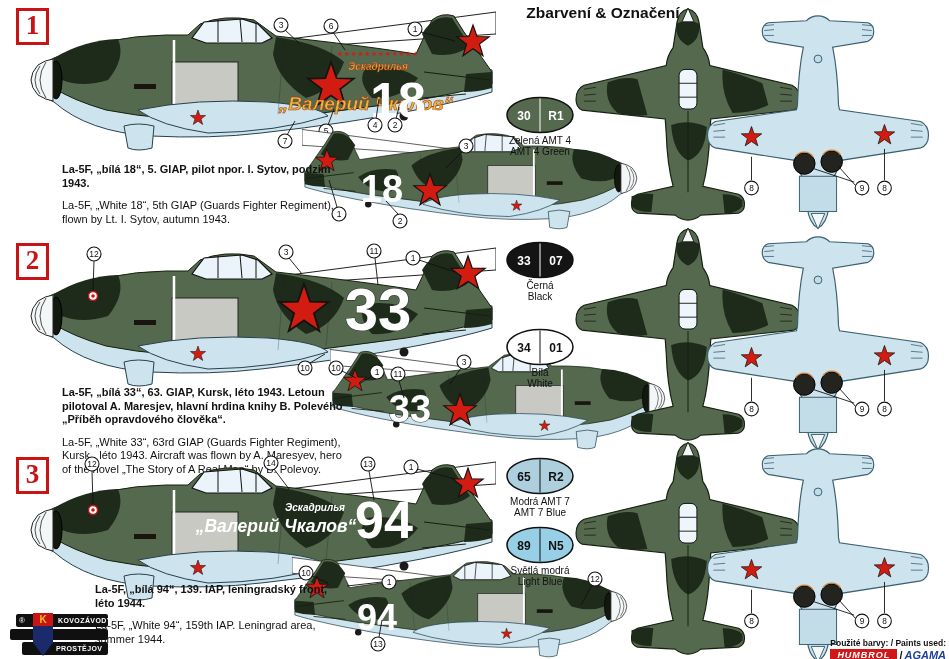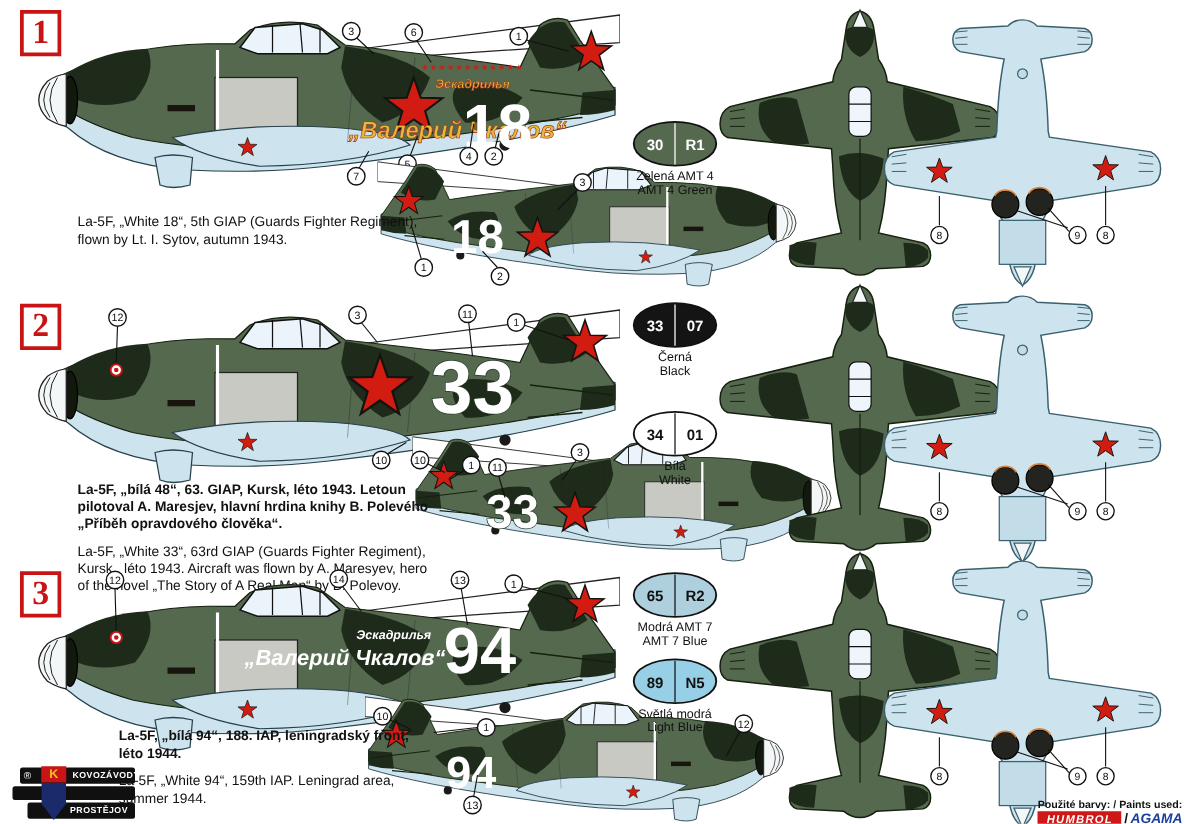--- a/index.html
+++ b/index.html
@@ -30,21 +30,21 @@
   .insc-gold{fill:#e7b83a;stroke:#a23318;stroke-width:0.5;font-style:italic;font-weight:bold}
   .insc-white{fill:#fff;font-style:italic;font-weight:bold}
   .marks{fill:#d21c12;letter-spacing:1px}
   .kpbar{position:absolute;background:#101010;border-radius:2px}
   .kptxt{position:absolute;color:#fff;font-weight:bold;font-size:7px;letter-spacing:.4px}
   .kpreg{position:absolute;color:#fff;font-size:8px}
   .shield-red{position:absolute;background:#c81414;color:#f2c21e;font-weight:bold;
               font-size:10px;text-align:center;line-height:13px}
   .shield-blue{position:absolute;background:#1a2a6a;
                clip-path:polygon(0 0,100% 0,100% 55%,50% 100%,0 55%)}
-  .paints-label{font-weight:bold;font-size:8.5px;text-align:center;white-space:nowrap}
+  .paints-label{font-weight:bold;font-size:8.5px;text-align:right;white-space:nowrap}
   .brands{display:flex;align-items:center;justify-content:flex-end;margin-top:1px}
   .humbrol{background:#d01818;color:#fff;font-style:italic;font-weight:bold;
            font-size:9px;padding:1px 7px;letter-spacing:1px}
   .sep{font-weight:bold;font-size:11px;margin:0 2px}
   .agama{color:#1b3fa0;font-style:italic;font-weight:bold;font-size:11px}
 </style>
 </head>
 <body>
 
 <svg width="0" height="0" class="abs" aria-hidden="true">
@@ -121,20 +121,21 @@
     <g class="co" transform="translate(183,180)">
       <line x1="0" y1="-40" x2="0" y2="-8"></line>
           <circle r="7"></circle>
           <text y="3">8</text>
     </g>
   </symbol>
 </defs>
 </svg>
 
 <div class="title">
+  <div>Zbarvení &amp; Označení</div>
 </div>
 
 <div class="secnum" style="left:16px;top:8px">1</div>
 <div class="secnum" style="left:16px;top:243px">2</div>
 <div class="secnum" style="left:16px;top:457px">3</div>
 
 <svg class="abs" style="left:26px;top:10px" width="470" height="150" viewBox="0 0 470 150">
   <use href="#side" width="470" height="150"></use>
   <text class="marks" x="352" y="46" font-size="6.5" text-anchor="middle">★★★★★★★★★★★★</text>
   <text class="insc-gold" x="352" y="60" font-size="10" text-anchor="middle">Эскадрилья</text>
@@ -197,20 +198,21 @@
       <text y="3">1</text>
     </g>
   <g class="co" transform="translate(98,85)">
       <line x1="-2" y1="-7" x2="-14" y2="-20"></line>
       <circle r="7"></circle>
       <text y="3">2</text>
     </g>
 </svg>
 
 <div class="cap" style="left:62px;top:163px;width:278px">
+  <div class="cz">La-5F, „bílá 18“, 5. GIAP, pilot npor. I. Sytov, podzim 1943.</div>
   <div class="en">La-5F, „White 18“, 5th GIAP (Guards Fighter Regiment), flown by Lt. I. Sytov, autumn 1943.</div>
 </div>
 
 <svg class="abs" style="left:26px;top:246px" width="470" height="150" viewBox="0 0 470 150">
   <use href="#side" width="470" height="150"></use>
   <use href="#star" class="star" transform="translate(278,64) scale(26)" fill="#d21c12"></use>
   <text class="num-txt" x="352" y="84" font-size="60" text-anchor="middle" stroke="#2a3a2a" stroke-width="1.2" paint-order="stroke">33</text>
   <use href="#star" class="star" transform="translate(442,28) scale(18)" fill="#d21c12"></use>
   <circle cx="67" cy="50" r="4.5" fill="#fff" stroke="#c81414" stroke-width="1.5"></circle>
   <circle cx="67" cy="50" r="1.8" fill="#c81414"></circle>
@@ -264,21 +266,21 @@
       <text y="3">11</text>
     </g>
   <g class="co" transform="translate(134,6)">
       <line x1="-3" y1="6" x2="-14" y2="22"></line>
       <circle r="7"></circle>
       <text y="3">3</text>
     </g>
 </svg>
 
 <div class="cap" style="left:62px;top:386px;width:292px">
-  <div class="cz">La-5F, „bílá 48“, 63. GIAP, Kursk, léto 1943. Letoun pilotoval A. Maresjev, hlavní hrdina knihy B. Polevého „Příběh opravdového člověka“.</div>
+  <div class="cz">La-5F, „bílá 33“, 63. GIAP, Kursk, léto 1943. Letoun pilotoval A. Maresjev, hlavní hrdina knihy B. Polevého „Příběh opravdového člověka“.</div>
   <div class="en">La-5F, „White 33“, 63rd GIAP (Guards Fighter Regiment), Kursk , léto 1943. Aircraft was flown by A. Maresyev, hero of the novel „The Story of A Real Man“ by B. Polevoy.</div>
 </div>
 
 <svg class="abs" style="left:26px;top:460px" width="470" height="150" viewBox="0 0 470 150">
   <use href="#side" width="470" height="150"></use>
   <text class="insc-white" x="289" y="51" font-size="10" text-anchor="middle">Эскадрилья</text>
   <text class="insc-white" x="250" y="72" font-size="17.5" text-anchor="middle">„Валерий Чкалов“</text>
   <text class="num-txt" x="358" y="78" font-size="52" text-anchor="middle">94</text>
   <use href="#star" class="star" transform="translate(442,24) scale(16)" fill="#d21c12"></use>
   <circle cx="67" cy="50" r="4.5" fill="#fff" stroke="#c81414" stroke-width="1.5"></circle>
@@ -327,21 +329,21 @@
       <text y="3">12</text>
     </g>
   <g class="co" transform="translate(86,78)">
       <line x1="1" y1="-7" x2="4" y2="-24"></line>
       <circle r="7"></circle>
       <text y="3">13</text>
     </g>
 </svg>
 
 <div class="cap" style="left:95px;top:583px;width:252px">
-  <div class="cz">La-5F, „bílá 94“, 188. IAP, leningradský front, léto 1944.</div>
+  <div class="cz">La-5F, „bílá 94“, 139. IAP, leningradský front, léto 1944.</div>
   <div class="en">La-5F, „White 94“, 159th IAP. Leningrad area, summer 1944.</div>
 </div>
 
 <svg class="abs swatch" style="left:503px;top:96px" width="74" height="62" viewBox="0 0 74 62">
   <ellipse cx="37" cy="19" rx="33" ry="17.5" stroke="#111" stroke-width="1.5" fill="#55694e"></ellipse>
   <line x1="37" y1="2.5" x2="37" y2="35.5" stroke-width="1" stroke="#ffffff"></line>
   <text class="code" x="21" y="24" fill="#ffffff">30</text>
   <text class="code" x="53" y="24" fill="#ffffff">R1</text>
   <text class="lbl" x="37" y="48">Zelená AMT 4</text>
   <text class="lbl" x="37" y="59">AMT 4 Green</text>

